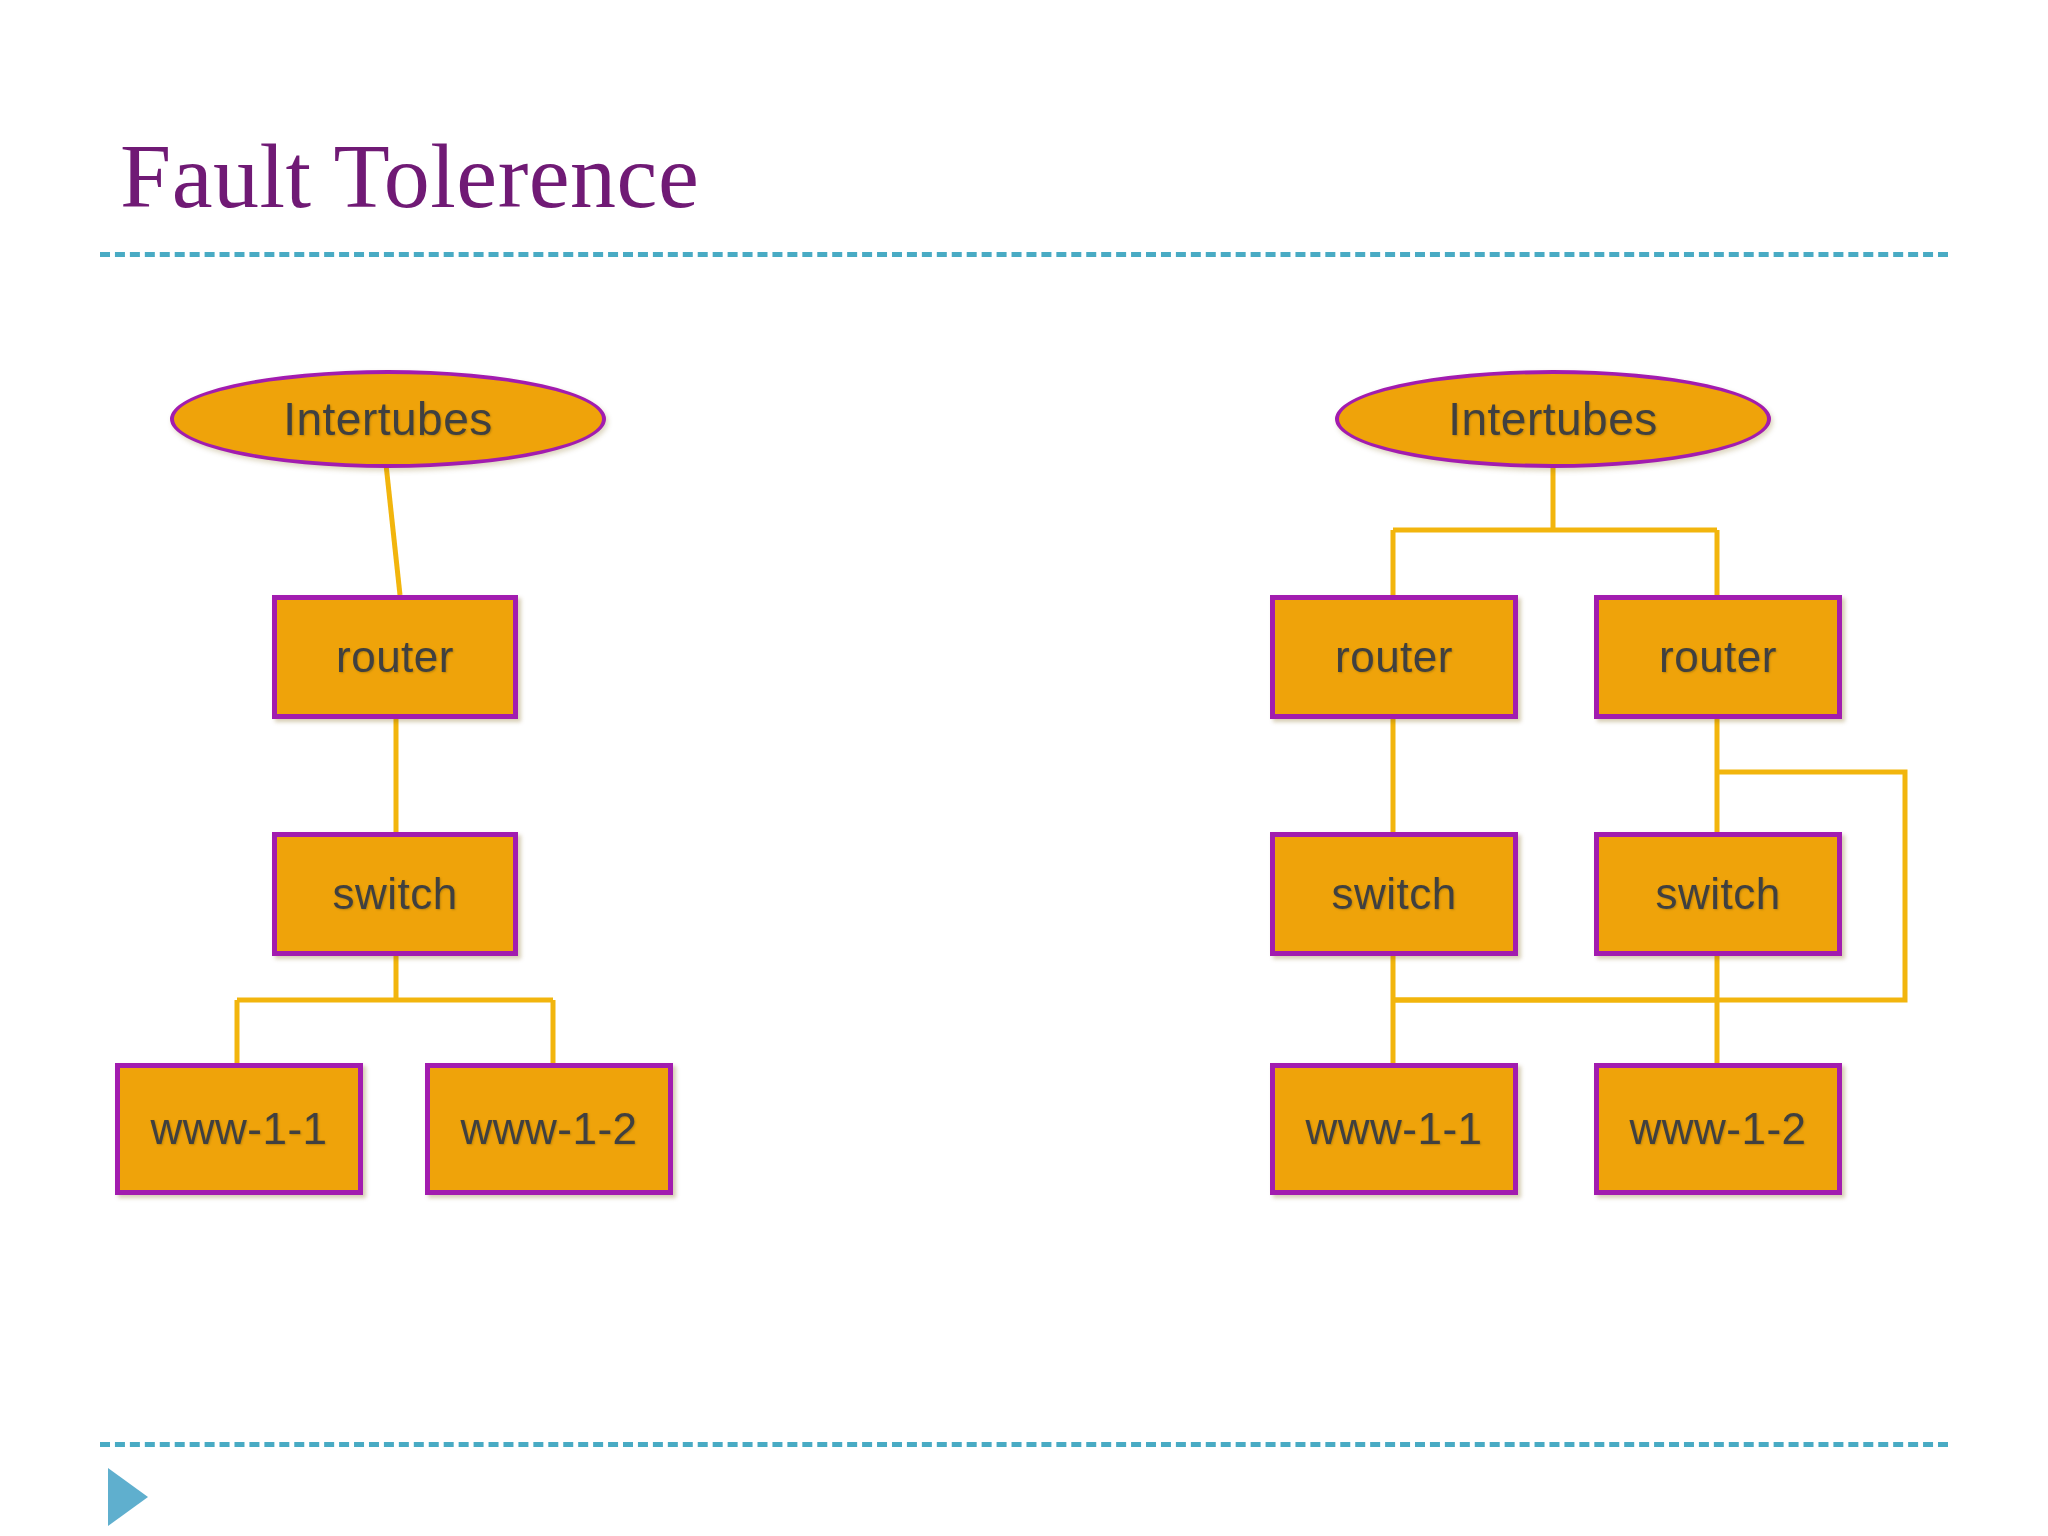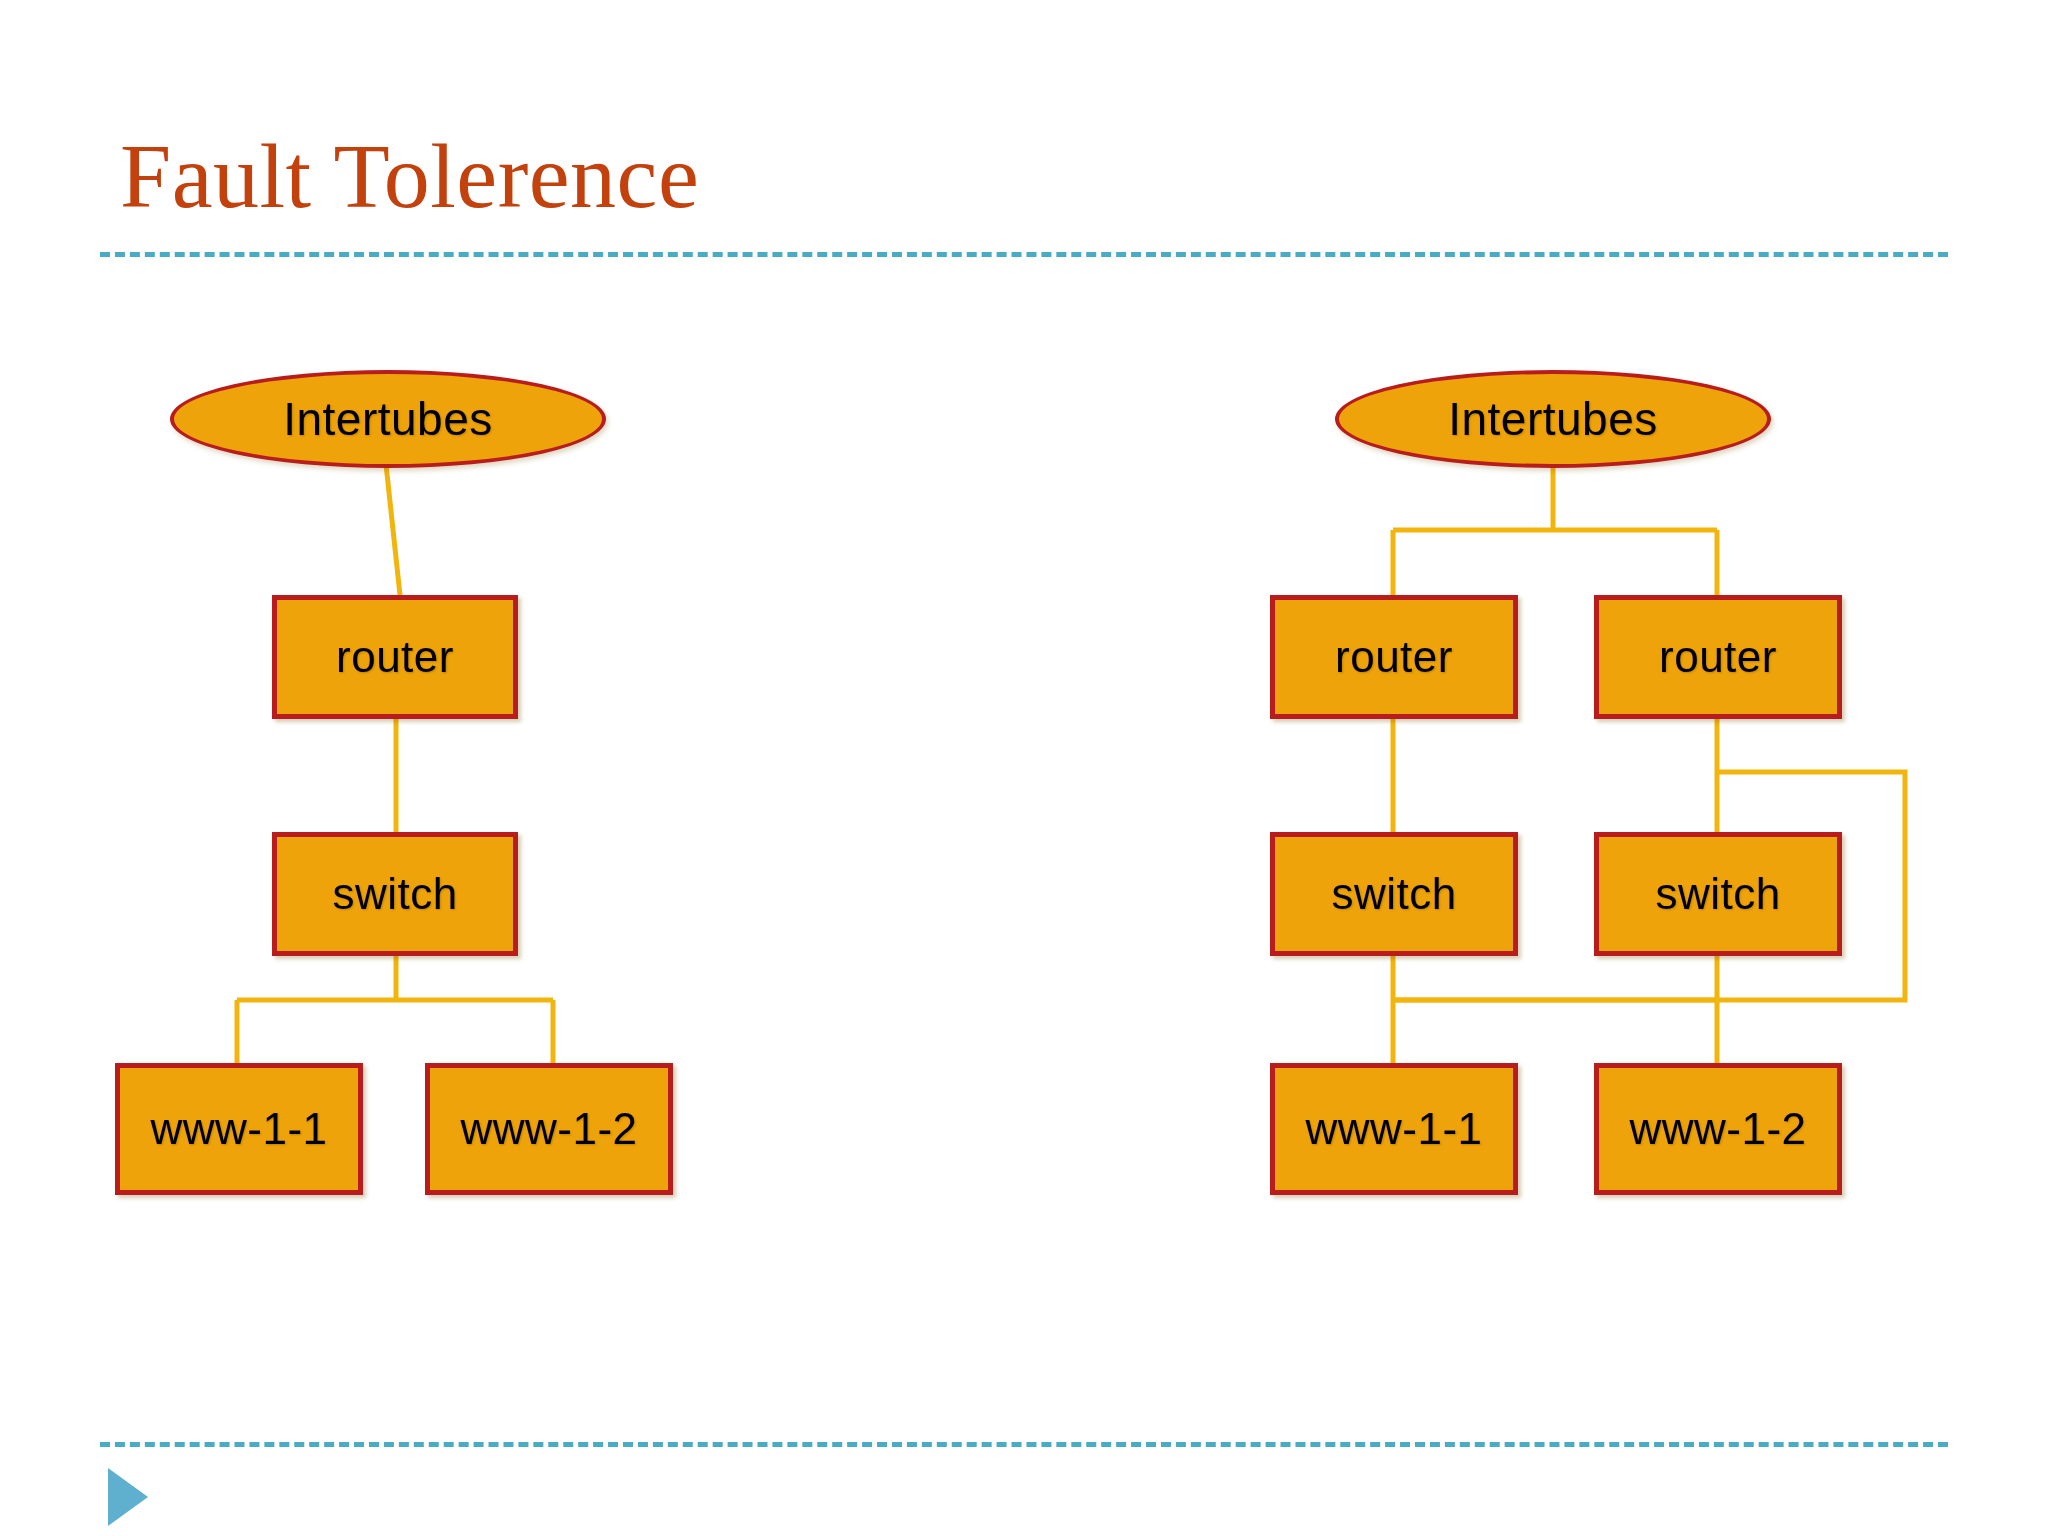--- a/index.html
+++ b/index.html
@@ -17,21 +17,21 @@
   }
 
   
   #title {
     position: absolute;
     left: 120px;
     top: 128px;
     font-family: "Liberation Serif", serif;
     font-size: 92px;
     line-height: 1.05;
-    color: #c2410c;
+    color: #701a75;
     letter-spacing: 0.5px;
     white-space: nowrap;
   }
   .rule {
     position: absolute;
     left: 100px;
     width: 1848px;
     height: 0;
     border-top: 5px dashed #49ABC4;
   }
@@ -59,22 +59,22 @@
     height: 1536px;
     pointer-events: none;
   }
   .diagram svg { display: block; }
 
   
   .node {
     position: absolute;
     box-sizing: border-box;
     background: #EFA30A;
-    border: 5px solid #b91c1c;
-    color: #000000;
+    border: 5px solid #a21caf;
+    color: #404040;
     display: flex;
     align-items: center;
     justify-content: center;
     font-family: "Liberation Sans", sans-serif;
     font-size: 44px;
     font-weight: 400;
     letter-spacing: 0.5px;
     box-shadow: 3px 3px 4px rgba(120, 90, 0, 0.30);
     text-shadow: 1px 1px 2px rgba(130, 95, 0, 0.45);
     text-align: center;

